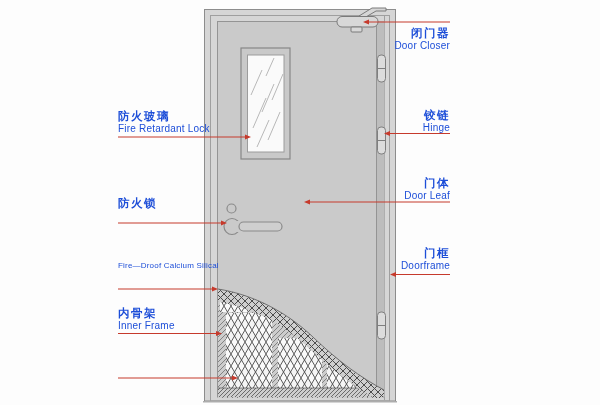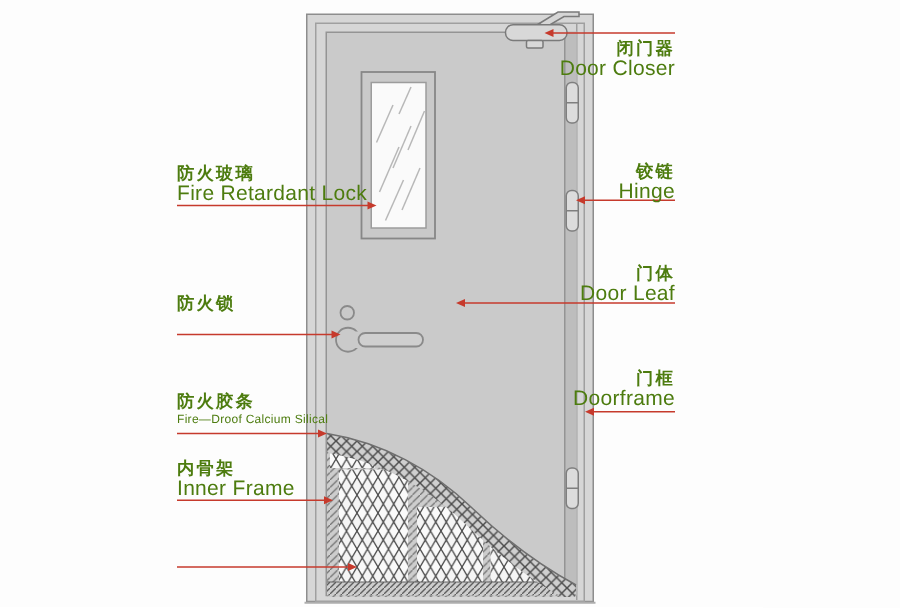--- a/index.html
+++ b/index.html
@@ -1,21 +1,21 @@
 <!DOCTYPE html>
 <html><head>
 <meta charset="utf-8">
 <style>
   html,body{margin:0;padding:0;background:#ffffff;}
   .diagram{position:relative;width:600px;height:405px;background:#fdfdfd;
            font-family:"Liberation Sans","DejaVu Sans",sans-serif;overflow:hidden;}
   .stage{position:absolute;left:0;top:0;width:600px;height:405px;}
-  .label{position:absolute;color:#4d7c0f;white-space:nowrap;}
+  .label{position:absolute;color:#1d4ed8;white-space:nowrap;}
   .label .zh{display:block;font-weight:bold;font-size:11.5px;letter-spacing:1.5px;line-height:14px;}
-  .label .en{display:block;font-size:14px;line-height:11px;letter-spacing:.2px;}
+  .label .en{display:block;font-size:10px;line-height:11px;letter-spacing:.2px;}
   .label .en.small{font-size:8px;line-height:9px;}
   .label.right{text-align:right;}
 </style>
 </head>
 <body>
 
 <div class="diagram">
 
   <svg class="stage" width="600" height="405" viewBox="0 0 600 405">
     <defs>
@@ -141,21 +141,20 @@
   </svg>
 
   <div class="label" style="left:118px;top:109px">
     <span class="zh">防火玻璃</span>
     <span class="en">Fire Retardant Lock</span>
   </div>
   <div class="label" style="left:118px;top:196px">
     <span class="zh">防火锁</span>
   </div>
   <div class="label" style="left:118px;top:261px">
-    <span class="zh">防火胶条</span>
     <span class="en small">Fire—Droof Calcium Silical</span>
   </div>
   <div class="label" style="left:118px;top:306px">
     <span class="zh">内骨架</span>
     <span class="en">Inner Frame</span>
   </div>
 
   <div class="label right" style="right:150px;top:26px">
     <span class="zh">闭门器</span>
     <span class="en">Door Closer</span>

